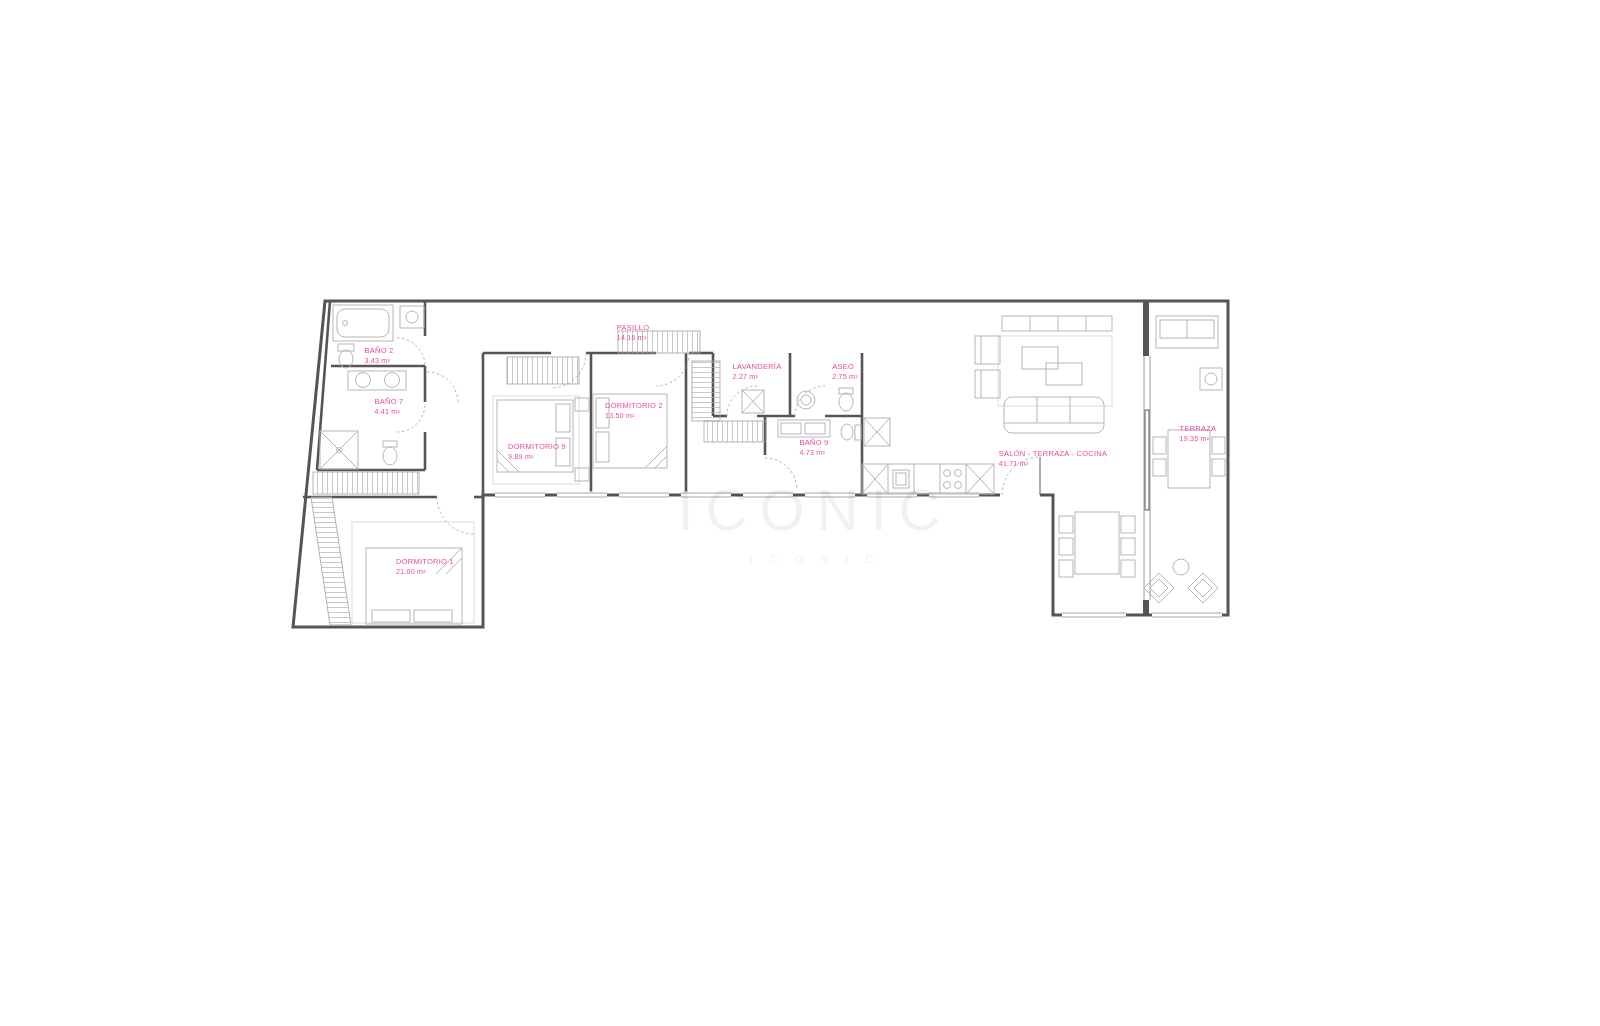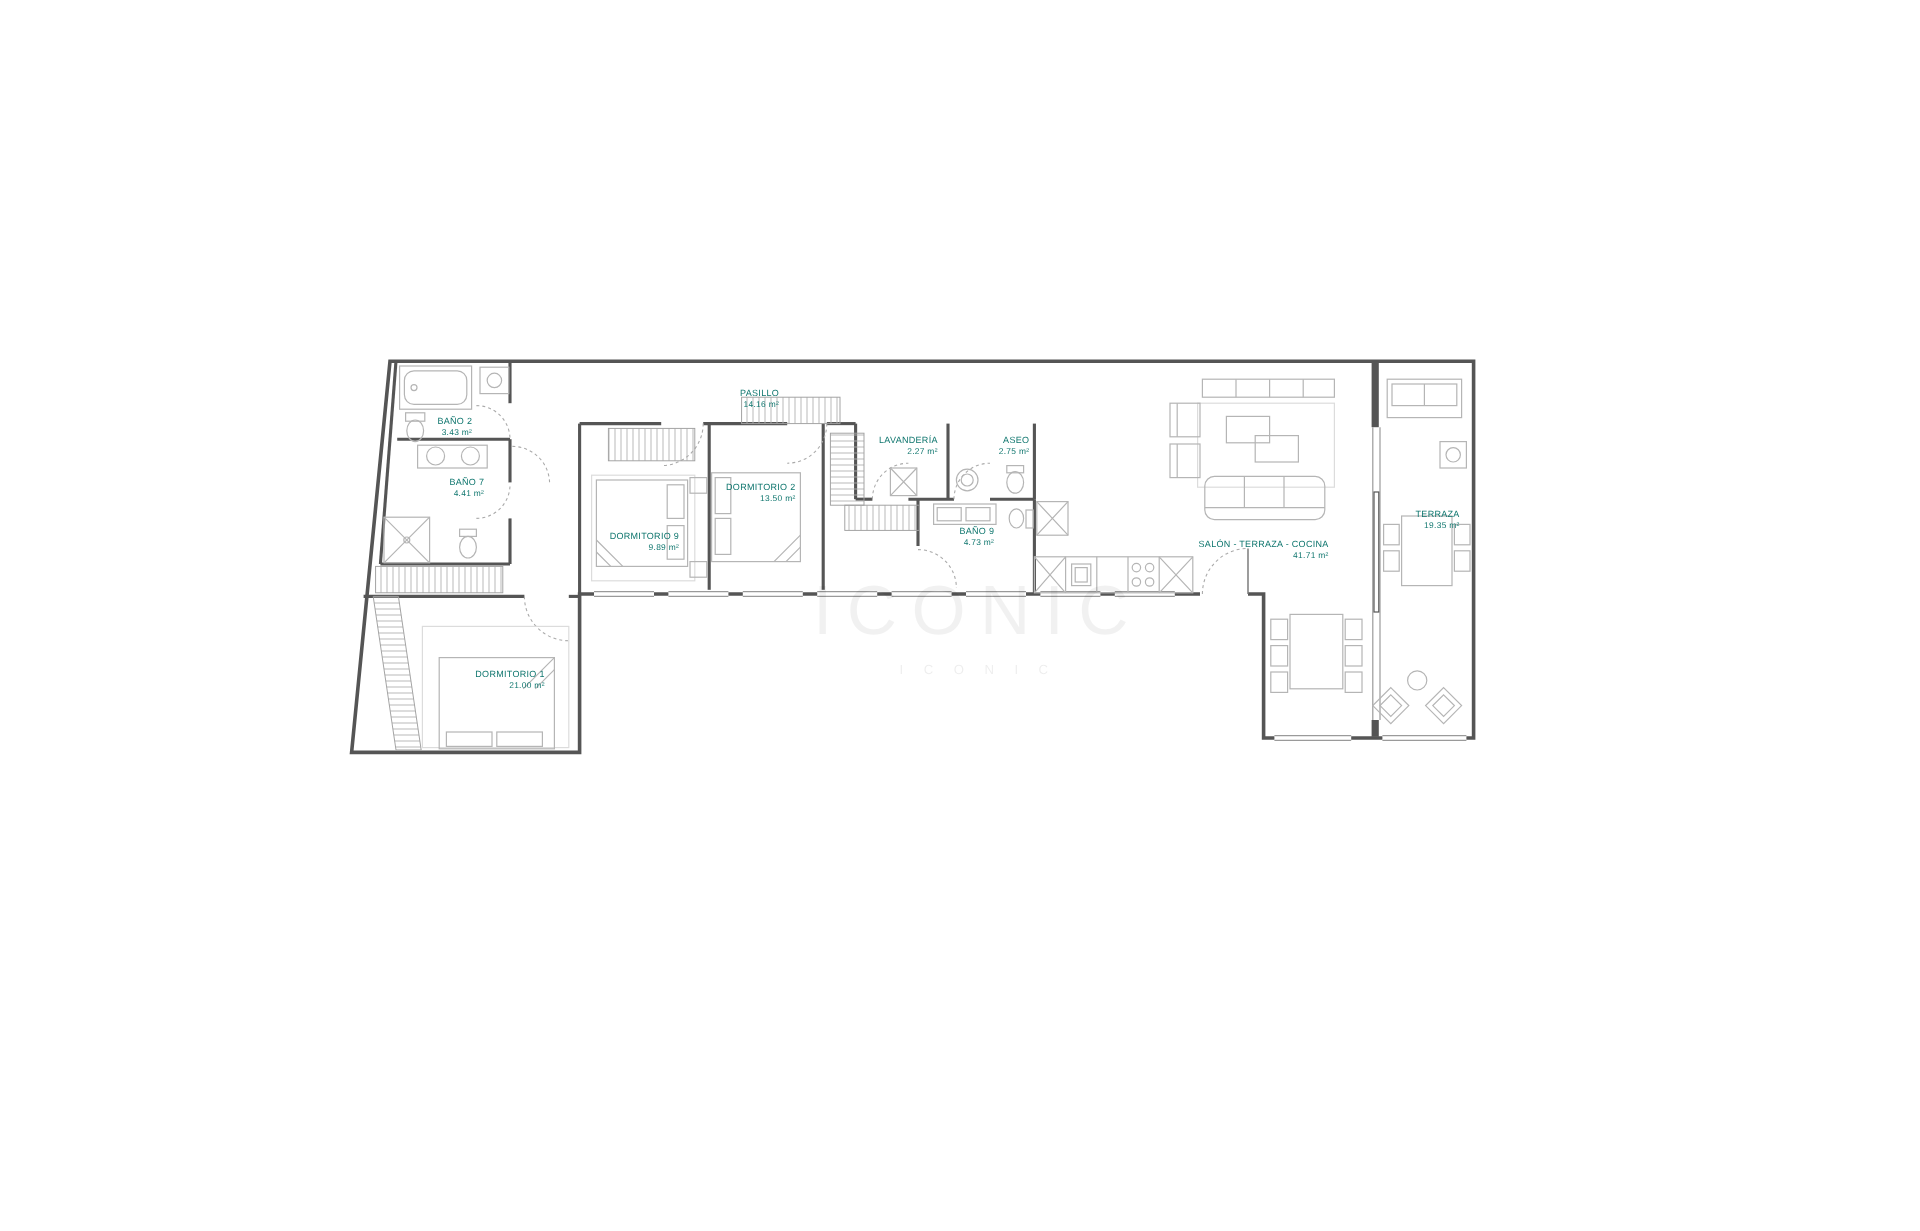--- a/index.html
+++ b/index.html
@@ -1,20 +1,20 @@
 <!DOCTYPE html>
 <html><head>
 <meta charset="utf-8">
 <style>
   html,body{margin:0;padding:0;background:#ffffff;}
   .canvas{position:relative;width:1600px;height:1026px;background:#ffffff;overflow:hidden;
           font-family:"Liberation Sans", sans-serif;}
   .plan-svg{position:absolute;left:0;top:0;}
-  .room-label{position:absolute;transform:translate(-50%,-50%);text-align:right;
-              color:#0f766e;line-height:1.5;white-space:nowrap;letter-spacing:.25px;}
+  .room-label{position:absolute;transform:translate(-50%,-50%);text-align:left;
+              color:#ec4899;line-height:1.5;white-space:nowrap;letter-spacing:.25px;}
   .room-label .name{display:block;font-size:7.5px;}
   .room-label .area{display:block;font-size:7px;}
   .watermark{position:absolute;left:815px;top:520px;transform:translate(-50%,-50%);
              text-align:center;pointer-events:none;}
   .watermark .wm1{display:block;font-size:58px;font-weight:normal;letter-spacing:12px;
                   color:rgba(0,0,0,0.055);}
   .watermark .wm2{display:block;margin-top:10px;font-size:11px;letter-spacing:7px;
                   color:rgba(0,0,0,0.07);}
 </style>
 </head>

